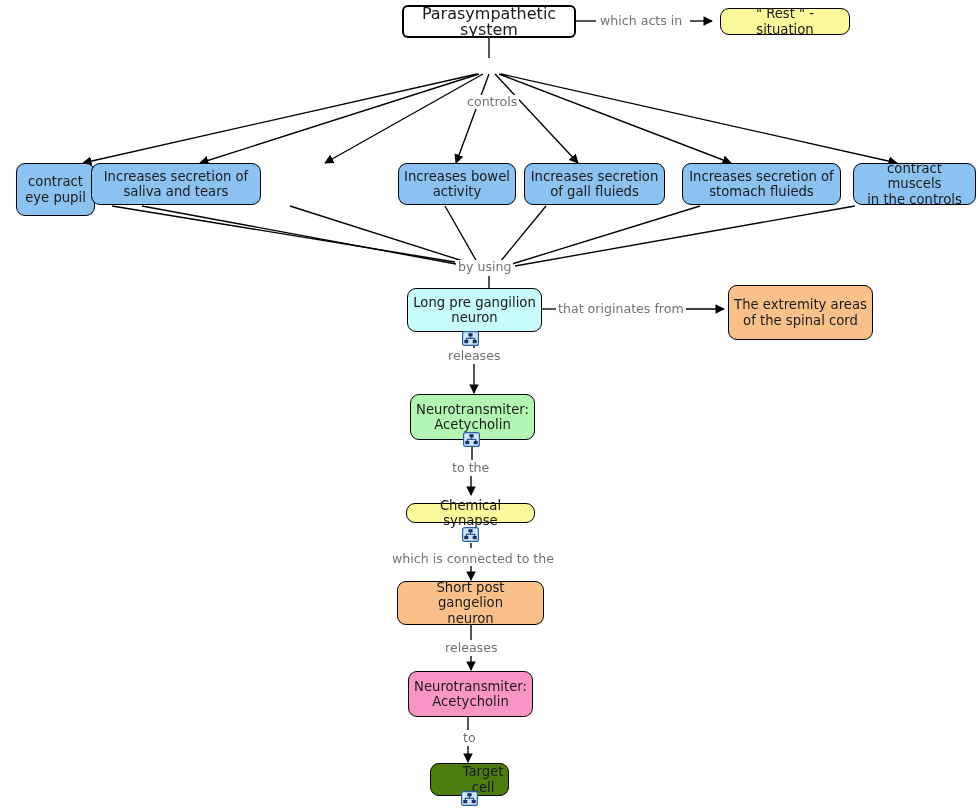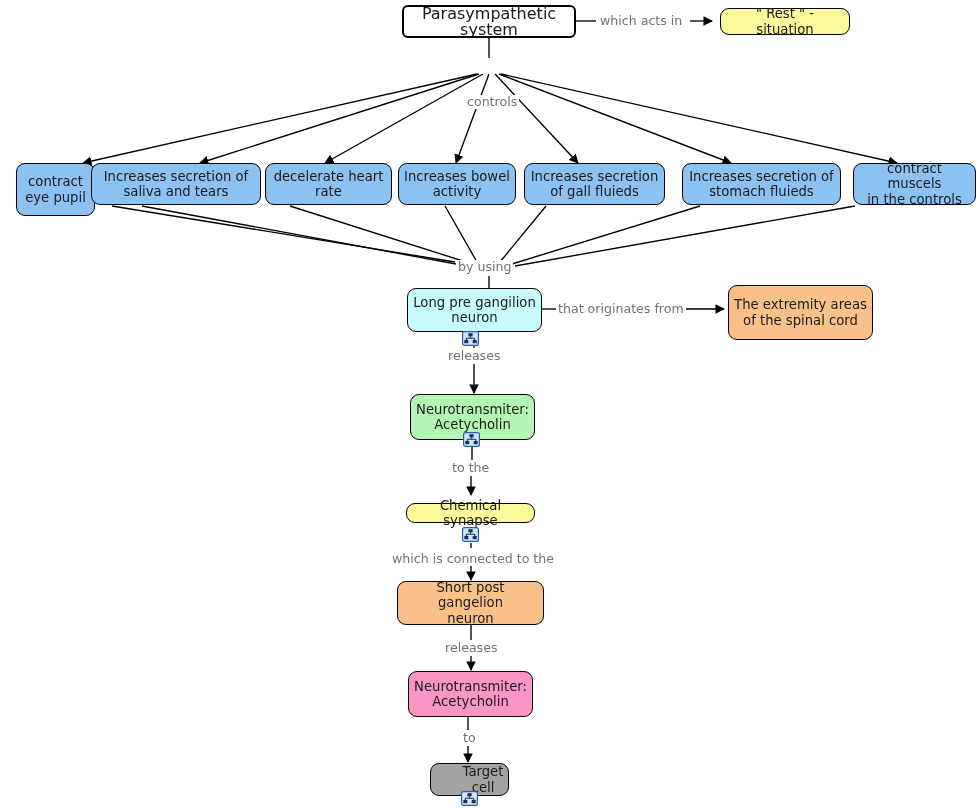--- a/index.html
+++ b/index.html
@@ -46,21 +46,21 @@
     background: #ffffff;
     font-size: 16px;
   }
   .node.blue   { background: #8cc2f2; }
   .node.yellow { background: #fbf89c; }
   .node.cyan   { background: #c8fbfb; }
   .node.green  { background: #b3f5b3; }
   .node.yellow2{ background: #fbf89c; }
   .node.orange { background: #f9c189; }
   .node.pink   { background: #fb95c5; }
-  .node.purple { background: #a3a3a3; padding-left: 32px; }
+  .node.purple { background: #4d7c0f; padding-left: 32px; }
 
   .linklabel {
     position: absolute;
     font-size: 12.6px;
     line-height: 14px;
     color: #737373;
     white-space: nowrap;
     background: #ffffff;
     padding: 0 2px;
     z-index: 6;
@@ -139,24 +139,20 @@
   <div class="node blue" style="left:1px; top:163px; width:79px; height:53px;margin-left:15px;">
     <span style="white-space:pre-line">contract
 eye pupil</span>
   </div>
 
   <div class="node blue" style="left:91px; top:163px; width:170px; height:42px;">
     <span style="white-space:pre-line">Increases  secretion of
 saliva and tears</span>
   </div>
 
-  <div class="node blue" style="left:265px; top:163px; width:127px; height:42px;">
-    <span style="white-space:pre-line">decelerate heart
-rate</span>
-  </div>
 
   <div class="node blue" style="left:398px; top:163px; width:118px; height:42px;">
     <span style="white-space:pre-line">Increases bowel
 activity</span>
   </div>
 
   <div class="node blue" style="left:524px; top:163px; width:141px; height:42px;">
     <span style="white-space:pre-line">Increases secretion
 of  gall fluieds</span>
   </div>

